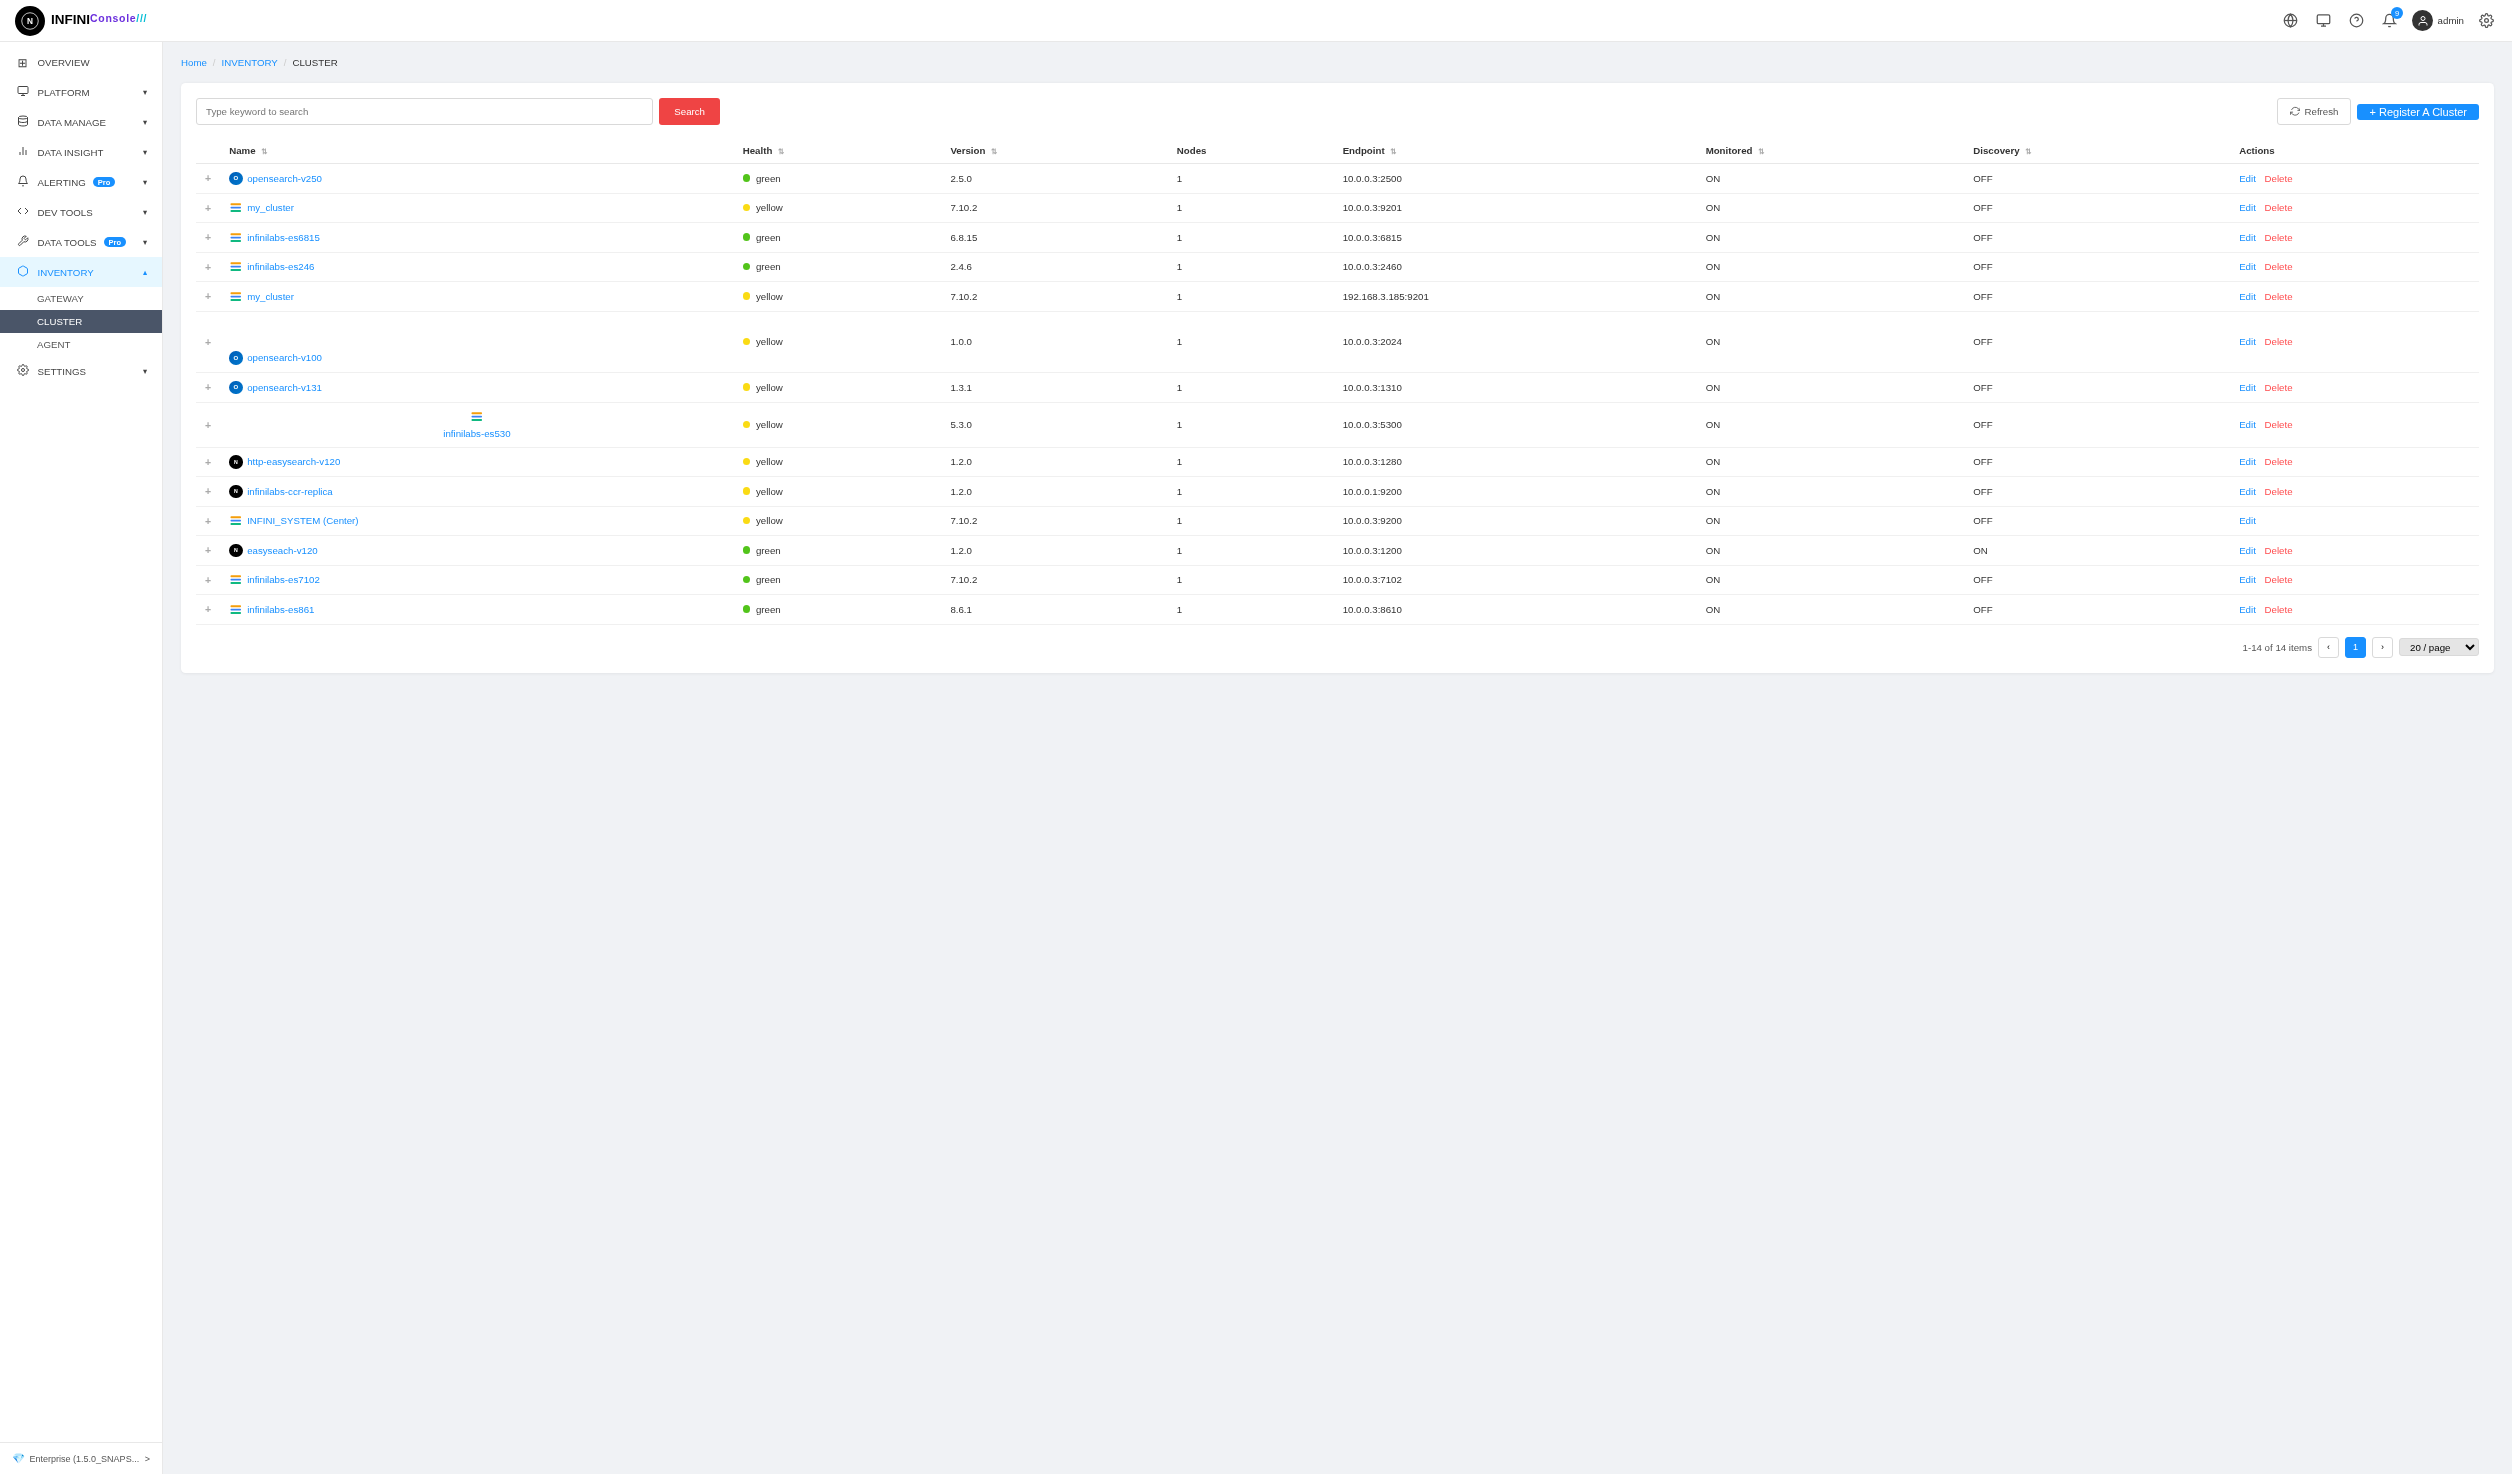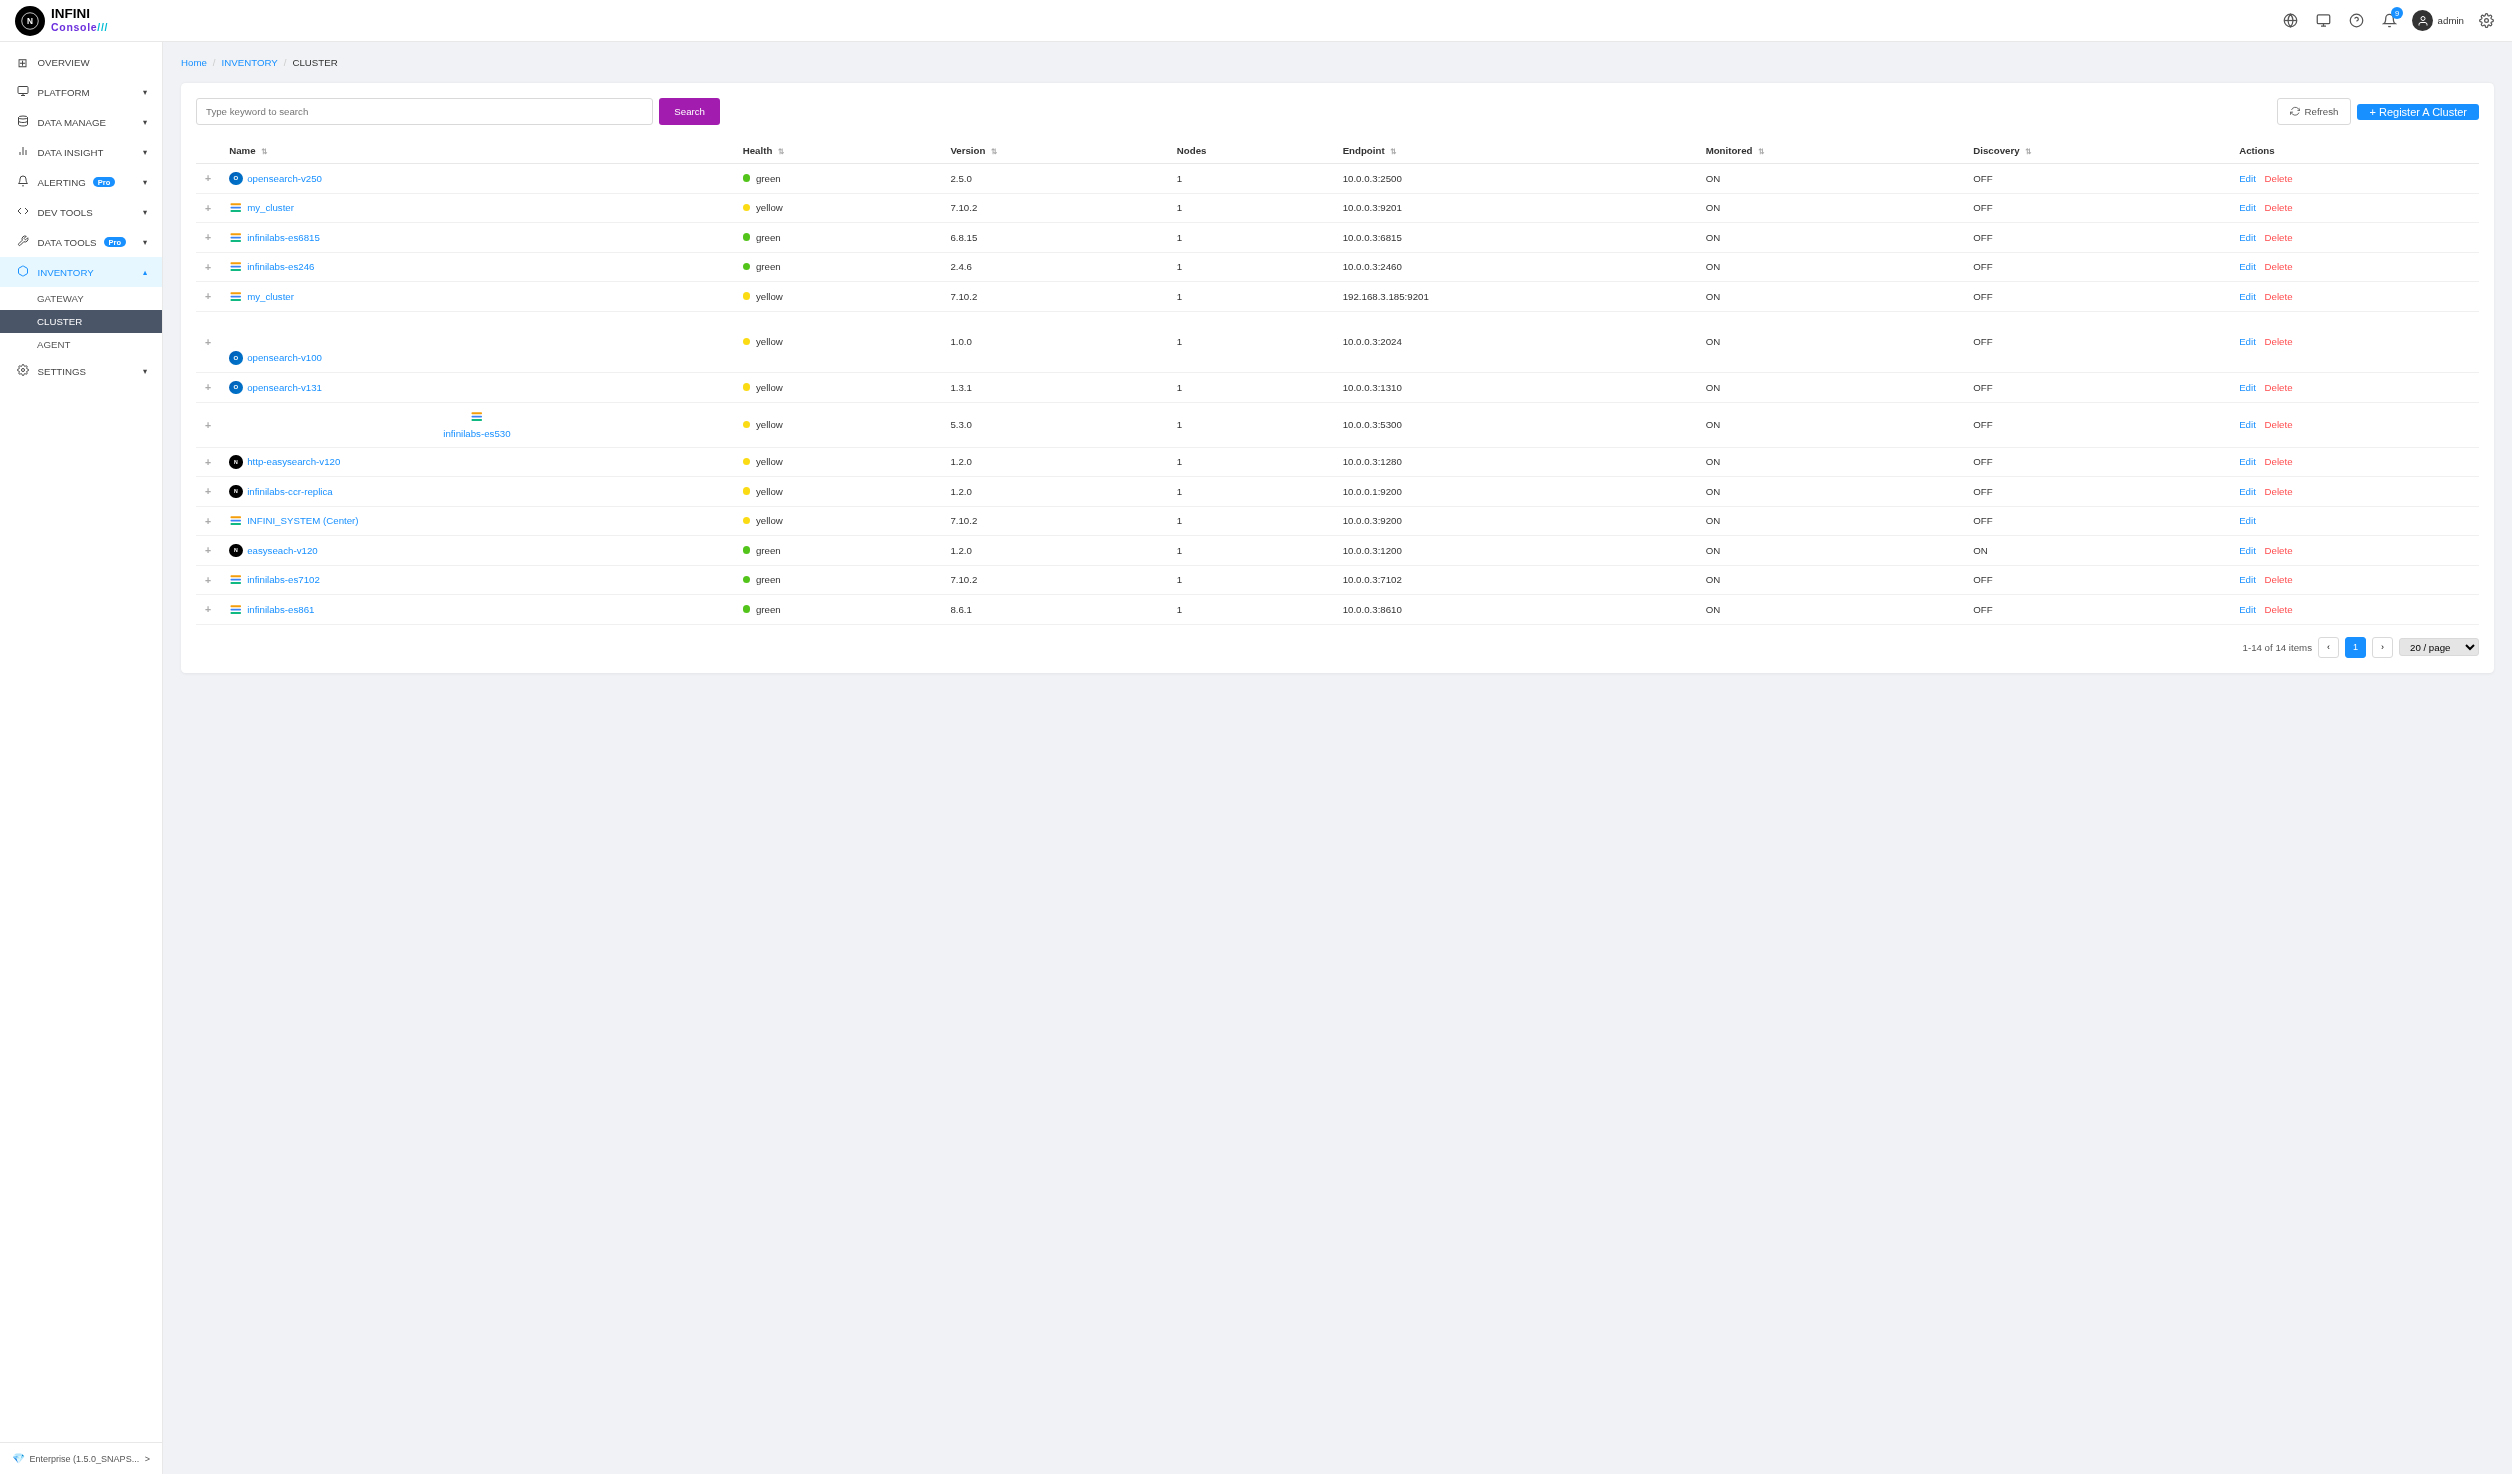--- a/index.html
+++ b/index.html
@@ -30,21 +30,20 @@
       border-radius: 50%;
       display: flex;
       align-items: center;
       justify-content: center;
       color: #fff;
       font-weight: 900;
       font-size: 12px;
     }
     .logo-text {
       display: flex;
-      flex-direction: column;
       line-height: 1.1;
     }
     .logo-infini {
       font-size: 13.5px;
       font-weight: 900;
       color: #000;
     }
     .logo-console {
       font-size: 10.5px;
       font-weight: 700;
@@ -222,21 +221,21 @@
       border: 0.7px solid #d9d9d9;
       border-radius: 3px;
       padding: 0 9px;
       font-size: 9.7px;
       outline: none;
       color: #999;
     }
     .btn-search {
       height: 27px;
       padding: 8px 15px;
-      background: #a21caf;
+      background: #ef4444;
       color: #fff;
       border: none;
       border-radius: 3px;
       font-size: 9.7px;
       cursor: pointer;
       font-weight: 500;
     }
     .toolbar-right {
       display: flex;
       align-items: center;

